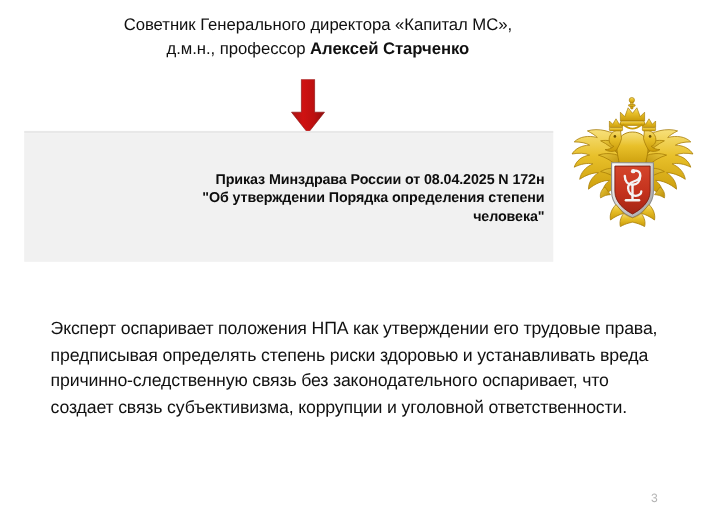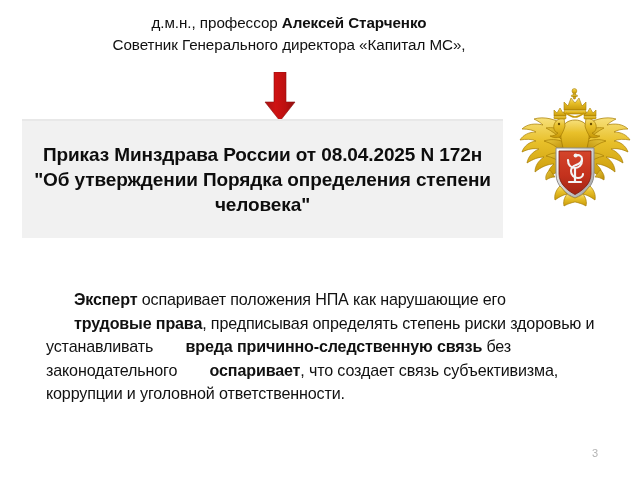--- a/index.html
+++ b/index.html
@@ -66,22 +66,22 @@
   .order-box-line {
     position: absolute;
     left: 22px;
     top: 119px;
     width: 481px;
     height: 2px;
     background: #e8e8e8;
   }
   .order-text {
     width: 100%;
-    text-align: center;
-    font-size: 19px;
+    text-align: right;
+    font-size: 13px;
     font-weight: bold;
     line-height: 1.33;
     color: #0d0d0d;
     padding: 0 8px;
     box-sizing: border-box;
     letter-spacing: -0.1px;
   }
 
   
   .emblem {
@@ -100,41 +100,40 @@
     position: absolute;
     left: 46px;
     top: 272px;
     width: 556px;
     font-size: 16.1px;
     line-height: 1.46;
     color: #111111;
     letter-spacing: -0.15px;
   }
   .body-text b {
-    font-weight: bold;
-    margin-left: 28px;
+    font-weight: normal;
   }
 
   
   .page-number {
     position: absolute;
     right: 42px;
     bottom: 21px;
     font-size: 11px;
     color: #b3b3b3;
   }
 </style>
 </head>
 <body>
 
 <div class="slide">
 
   <div class="slide-title">
+    <div>Советник Генерального директора «Капитал МС»,</div>
     <div><span>д.м.н., профессор </span><span class="strong">Алексей Старченко</span></div>
-    <div>Советник Генерального директора «Капитал МС»,</div>
   </div>
 
   <div class="arrow-wrap">
     <svg width="32" height="50" viewBox="0 0 32 50" xmlns="http://www.w3.org/2000/svg">
       <defs>
         <linearGradient id="arrGrad" x1="0" y1="0" x2="1" y2="0">
           <stop offset="0%" stop-color="#a81414"></stop>
           <stop offset="35%" stop-color="#cf1212"></stop>
           <stop offset="70%" stop-color="#bb1010"></stop>
           <stop offset="100%" stop-color="#8d0f0f"></stop>
@@ -259,17 +258,17 @@
                  C63,111 59,112 59,112 C59,112 55,111 51,108 Z"></path>
       </g>
 
       <g fill="url(#goldDark)" stroke="#a67c05" stroke-width="0.6">
         <path d="M34,84 C31,86 29,90 30,94 C33,92 36,91 39,91 Z"></path>
         <path d="M84,84 C87,86 89,90 88,94 C85,92 82,91 79,91 Z"></path>
       </g>
     </svg>
   </div>
 
-  <p class="body-text"><b>Эксперт</b><span> оспаривает положения НПА как нарушающие его </span><b>трудовые права</b><span>, предписывая определять степень риски здоровью и устанавливать </span><b>вреда причинно-следственную связь</b><span> без законодательного </span><b>оспаривает</b><span>, что создает связь субъективизма, коррупции и уголовной ответственности.</span></p>
+  <p class="body-text"><b>Эксперт</b><span> оспаривает положения НПА как утверждении его </span><b>трудовые права</b><span>, предписывая определять степень риски здоровью и устанавливать </span><b>вреда причинно-следственную связь</b><span> без законодательного </span><b>оспаривает</b><span>, что создает связь субъективизма, коррупции и уголовной ответственности.</span></p>
 
   <div class="page-number">3</div>
 
 </div>
 
 </body></html>

